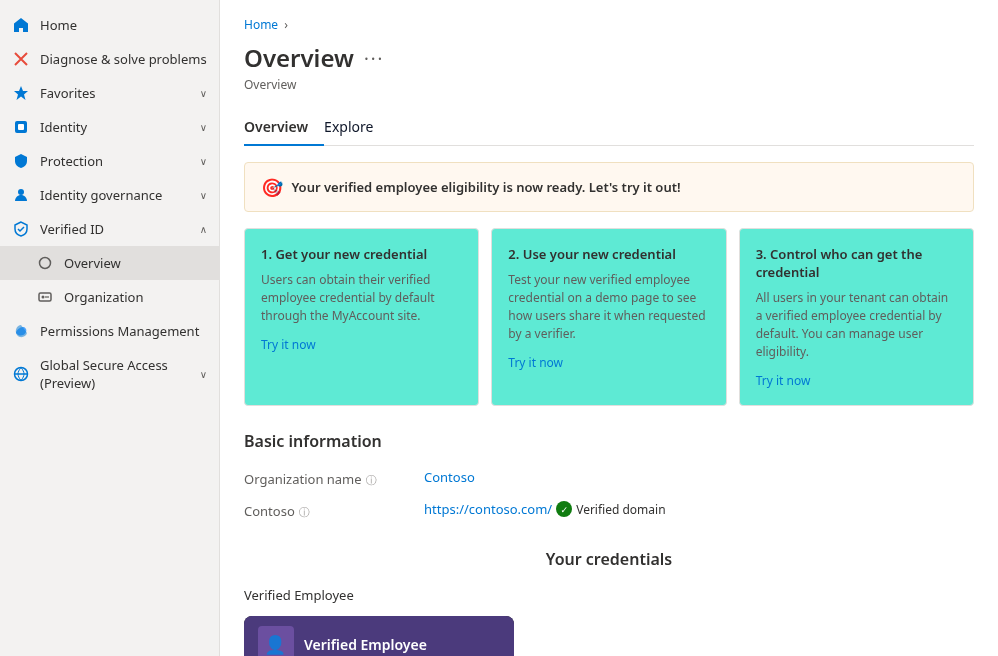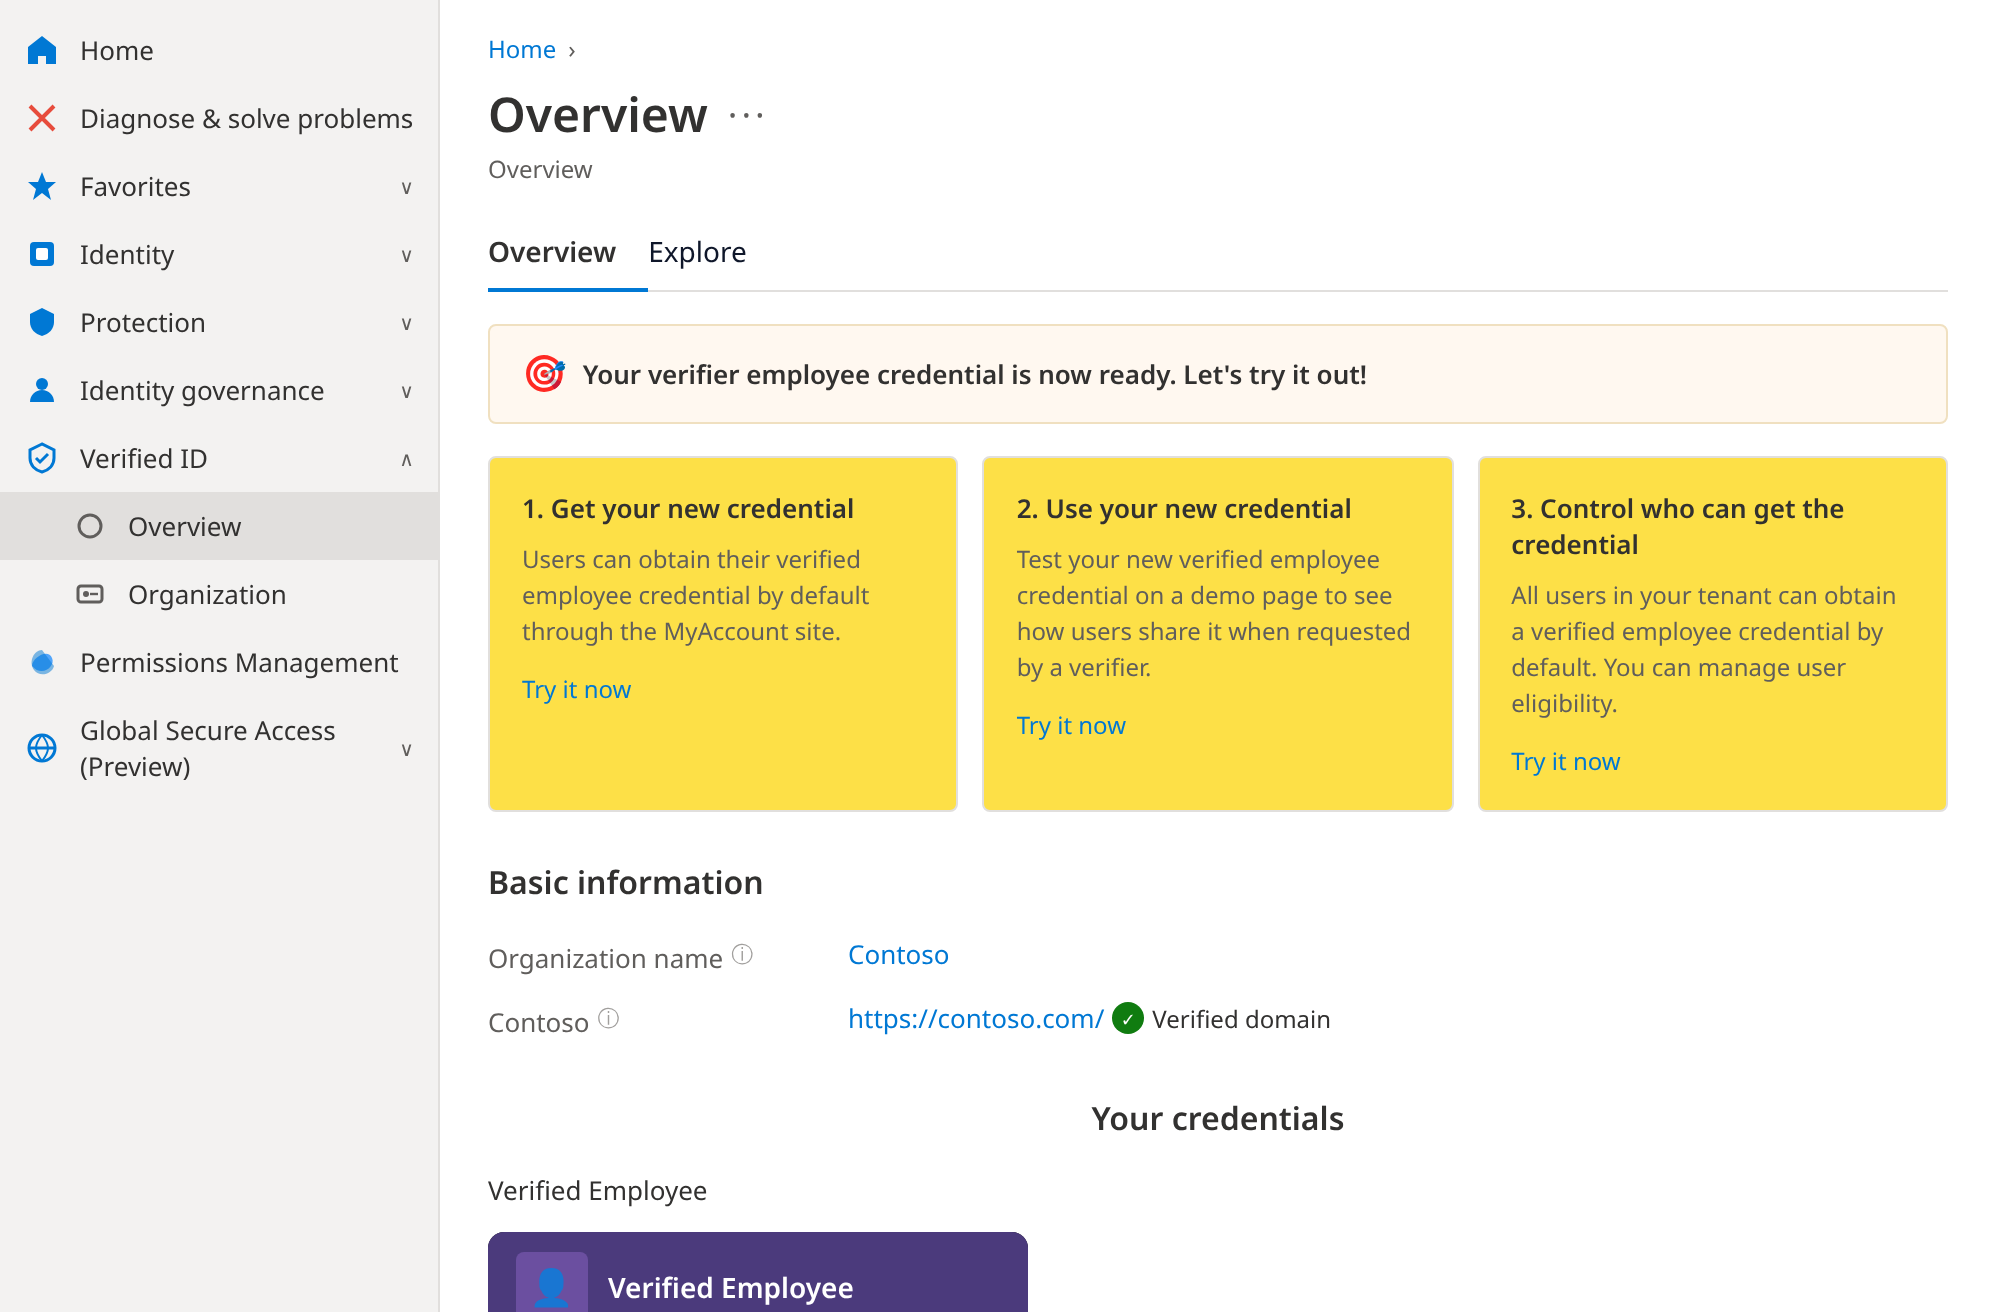--- a/index.html
+++ b/index.html
@@ -130,21 +130,21 @@
     .cards-row {
       display: flex;
       gap: 12px;
       margin-bottom: 24px;
     }
     .card {
       flex: 1;
       border: 1px solid #e1dfdd;
       border-radius: 4px;
       padding: 16px;
-      background: #fde047;
+      background: #5eead4;
     }
     .card-title {
       font-size: 13px;
       font-weight: 600;
       margin-bottom: 8px;
       color: #323130;
     }
     .card-text {
       font-size: 12px;
       color: #605e5c;
@@ -170,21 +170,21 @@
       align-items: flex-start;
       margin-bottom: 12px;
       gap: 0;
     }
     .info-label {
       width: 180px;
       min-width: 180px;
       font-size: 13px;
       color: #605e5c;
       display: flex;
-      align-items: flex-start;
+      align-items: flex-end;
       gap: 4px;
       padding-top: 2px;
     }
     .info-label-icon { font-size: 11px; color: #a19f9d; cursor: pointer; }
     .info-value {
       font-size: 13px;
       color: #0078d4;
       cursor: pointer;
       text-align: center;
     }
@@ -383,21 +383,21 @@
     </div>
     <div class="page-subtitle">Overview</div>
 
     <div class="tabs">
       <div class="tab active">Overview</div>
       <div class="tab">Explore</div>
     </div>
 
     <div class="banner">
       <span class="banner-icon">🎯</span>
-      <span>Your verifier employee credential is now ready. Let's try it out!</span>
+      <span>Your verified employee eligibility is now ready. Let's try it out!</span>
     </div>
 
     <div class="cards-row">
       <div class="card">
         <div class="card-title">1. Get your new credential</div>
         <div class="card-text">Users can obtain their verified employee credential by default through the MyAccount site.</div>
         <a class="card-link">Try it now</a>
       </div>
       <div class="card">
         <div class="card-title">2. Use your new credential</div>

